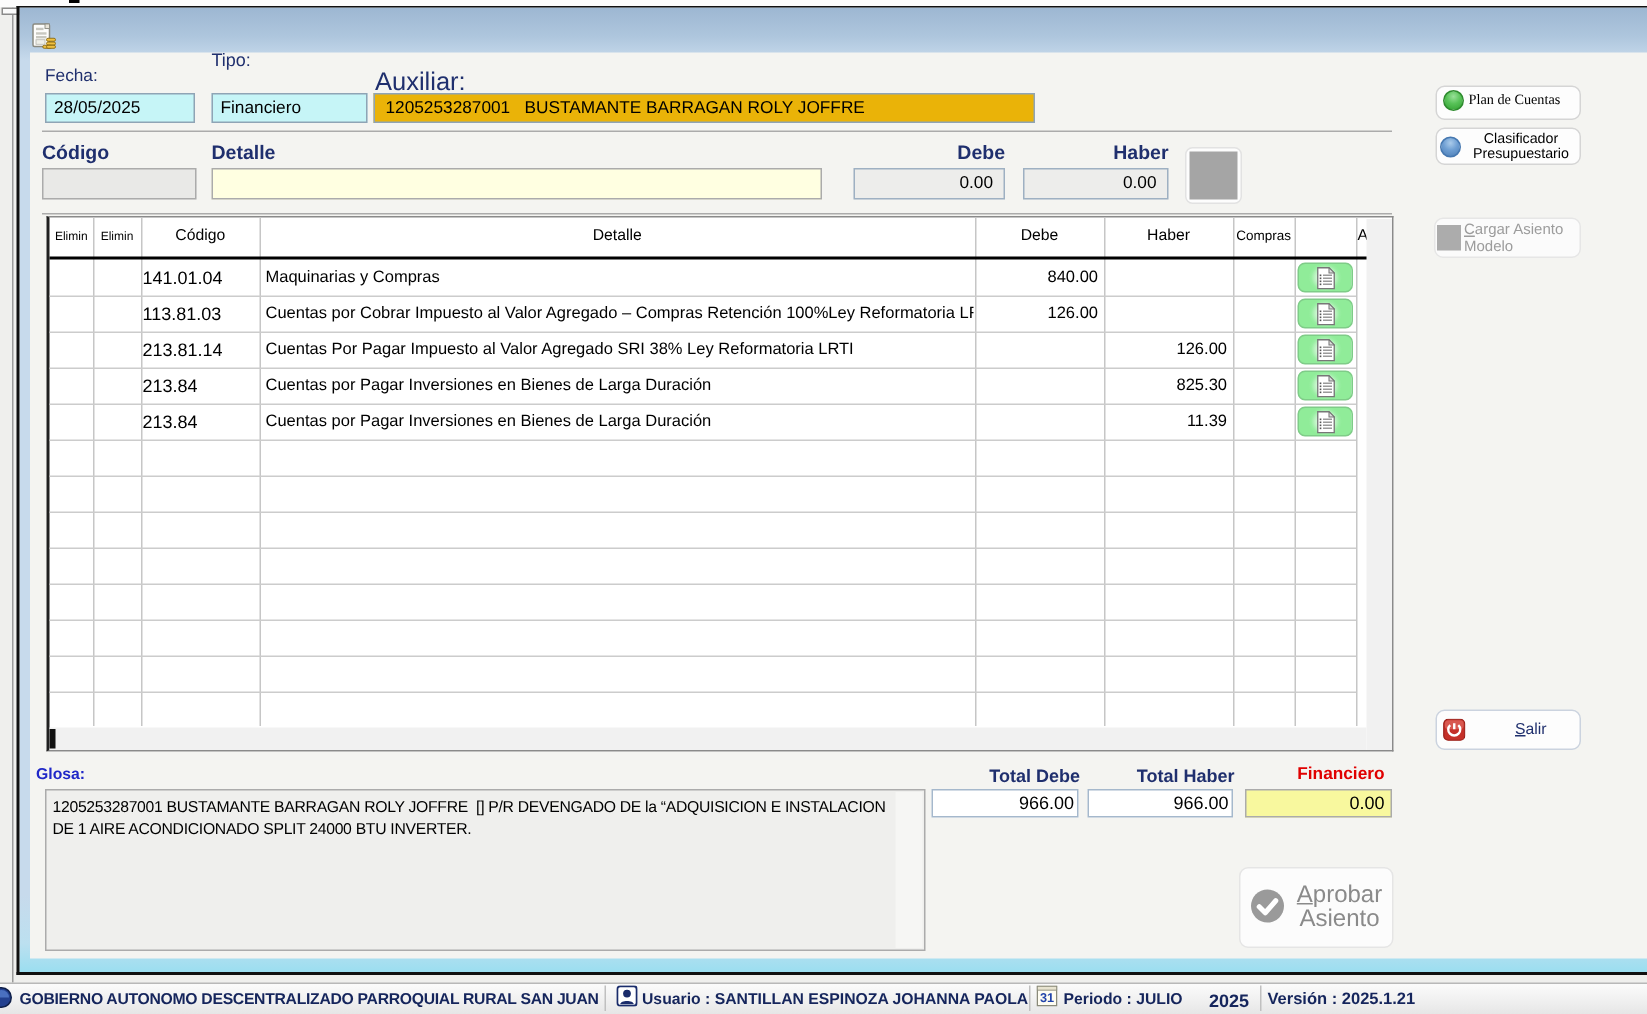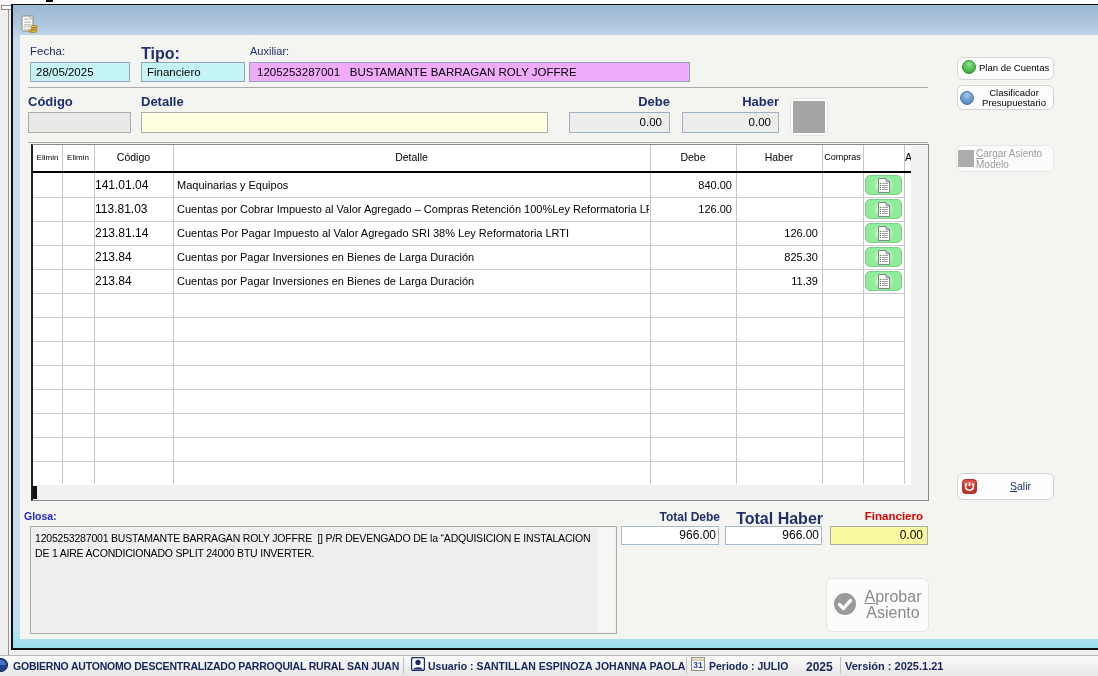--- a/index.html
+++ b/index.html
@@ -42,26 +42,26 @@
     <rect x="10" y="10.5" width="6" height="2" rx="1" fill="#F0C040"></rect>
     <rect x="10" y="13" width="6" height="2" rx="1" fill="#F0C040"></rect>
     <rect x="7.5" y="15.2" width="6" height="2" rx="1" fill="#F0C040"></rect>
     <rect x="10" y="15.2" width="6" height="2" rx="1" fill="#F0C040"></rect>
   </g>
 </svg>
 
 <div class="abs" style="left:20px;top:35px;width:1078px;height:604px;background:#F4F4F1;"></div>
 
 <div class="abs navy" style="left:30px;top:45px;font-size:11.5px;">Fecha:</div>
-<div class="abs navy" style="left:141px;top:45px;font-size:16px;font-weight:bold;">Tipo:</div>
-<div class="abs navy" style="left:250px;top:45px;font-size:11px;">Auxiliar:</div>
+<div class="abs navy" style="left:141px;top:33px;font-size:12px;">Tipo:</div>
+<div class="abs navy" style="left:250px;top:45px;font-size:17px;">Auxiliar:</div>
 
 <div class="abs" style="left:30px;top:62px;width:100px;height:20px;background:#C6F5F7;border:1px solid #8FA4B5;font-size:11.5px;color:#000;line-height:18px;padding-left:5px;">28/05/2025</div>
 <div class="abs" style="left:141px;top:62px;width:104px;height:20px;background:#C6F5F7;border:1px solid #8FA4B5;font-size:11.5px;color:#000;line-height:18px;padding-left:5px;">Financiero</div>
-<div class="abs" style="left:249px;top:62px;width:441px;height:20px;background:#f0abfc;border:1px solid #8FA4B5;font-size:11.5px;color:#000;line-height:18px;padding-left:7px;">1205253287001&nbsp;&nbsp;&nbsp;BUSTAMANTE BARRAGAN ROLY JOFFRE</div>
+<div class="abs" style="left:249px;top:62px;width:441px;height:20px;background:#eab308;border:1px solid #8FA4B5;font-size:11.5px;color:#000;line-height:18px;padding-left:7px;">1205253287001&nbsp;&nbsp;&nbsp;BUSTAMANTE BARRAGAN ROLY JOFFRE</div>
 
 <div class="abs" style="left:28px;top:87px;width:900px;height:1px;background:#ABABAB;"></div>
 
 <div class="abs navy b" style="left:28px;top:94px;font-size:13px;">Código</div>
 <div class="abs navy b" style="left:141px;top:94px;font-size:13px;">Detalle</div>
 <div class="abs navy b" style="left:569px;top:94px;width:101px;font-size:13px;text-align:right;">Debe</div>
 <div class="abs navy b" style="left:682px;top:94px;width:97px;font-size:13px;text-align:right;">Haber</div>
 
 <div class="abs" style="left:28px;top:112px;width:103px;height:21px;background:#E9E9E7;border:1px solid #ABABAB;"></div>
 <div class="abs" style="left:141px;top:112px;width:407px;height:21px;background:#FFFFE1;border:1px solid #ABABAB;"></div>
@@ -102,21 +102,21 @@
 <div class="abs hc" style="left:33px;width:29px;font-size:8px;">Elimin</div>
 <div class="abs hc" style="left:62px;width:32px;font-size:8px;">Elimin</div>
 <div class="abs hc" style="left:94px;width:79px;font-size:10.5px;">Código</div>
 <div class="abs hc" style="left:173px;width:477px;font-size:10.5px;">Detalle</div>
 <div class="abs hc" style="left:650px;width:86px;font-size:10.5px;">Debe</div>
 <div class="abs hc" style="left:736px;width:86px;font-size:10.5px;">Haber</div>
 <div class="abs hc" style="left:822px;width:41px;font-size:9px;">Compras</div>
 <div class="abs hc" style="left:863px;width:41px;font-size:10.5px;padding-left:42px;">Aux</div>
 
 <div class="abs cod" style="top:173px;">141.01.04</div>
-<div class="abs det" style="top:173px;">Maquinarias y Equipos</div>
+<div class="abs det" style="top:173px;">Maquinarias y Compras</div>
 <div class="abs num" style="left:650px;top:173px;">840.00</div>
 
 <div class="abs cod" style="top:197px;">113.81.03</div>
 <div class="abs det" style="top:197px;">Cuentas por Cobrar Impuesto al Valor Agregado – Compras Retención 100%Ley Reformatoria LRTI.</div>
 <div class="abs num" style="left:650px;top:197px;">126.00</div>
 
 <div class="abs cod" style="top:221px;">213.81.14</div>
 <div class="abs det" style="top:221px;">Cuentas Por Pagar Impuesto al Valor Agregado SRI 38% Ley Reformatoria LRTI</div>
 <div class="abs num" style="left:736px;top:221px;">126.00</div>
 
@@ -212,30 +212,30 @@
 <div class="abs" style="left:911px;top:146px;width:17px;height:354px;background:#F1F1F1;"></div>
 <div class="abs" style="left:33px;top:485px;width:878px;height:15px;background:#F1F1F1;"></div>
 <div class="abs" style="left:33px;top:486px;width:4px;height:13px;background:#111;"></div>
 
 <div class="abs b" style="left:24px;top:510px;font-size:10.5px;color:#2028C8;">Glosa:</div>
 <div class="abs" style="left:30px;top:526px;width:587px;height:108px;background:#EFEFED;border:1px solid #ABABAB;"></div>
 <div class="abs" style="left:597px;top:528px;width:18px;height:104px;background:#F6F6F4;"></div>
 <div class="abs" style="left:35px;top:531px;font-size:10.5px;letter-spacing:-0.2px;line-height:15px;color:#000;white-space:nowrap;">1205253287001 BUSTAMANTE BARRAGAN ROLY JOFFRE&nbsp; [] P/R DEVENGADO DE la “ADQUISICION E INSTALACION<br>DE 1 AIRE ACONDICIONADO SPLIT 24000 BTU INVERTER.</div>
 
 <div class="abs navy b" style="left:621px;top:510px;width:99px;font-size:12px;text-align:right;">Total Debe</div>
-<div class="abs navy b" style="left:725px;top:510px;width:98px;font-size:16px;text-align:right;">Total Haber</div>
+<div class="abs navy b" style="left:725px;top:510px;width:98px;font-size:12px;text-align:right;">Total Haber</div>
 <div class="abs b" style="left:830px;top:510px;width:93px;font-size:11.5px;text-align:right;color:#E00000;">Financiero</div>
 
 <div class="abs" style="left:621px;top:526px;width:98px;height:19px;background:#FFFFFF;border:1px solid #A5B8CC;font-size:12px;text-align:right;line-height:17px;padding-right:2px;">966.00</div>
 <div class="abs" style="left:725px;top:526px;width:97px;height:19px;background:#FFFFFF;border:1px solid #A5B8CC;font-size:12px;text-align:right;line-height:17px;padding-right:2px;">966.00</div>
 <div class="abs" style="left:830px;top:526px;width:98px;height:19px;background:#F8F89E;border:1px solid #ABABAB;font-size:12px;text-align:right;line-height:17px;padding-right:4px;">0.00</div>
 
 <div class="abs" style="left:957px;top:57px;width:97px;height:23px;background:#FDFDFD;border:1px solid #D5D5D5;border-radius:6px;"></div>
 <div class="abs" style="left:962px;top:60px;width:14px;height:14px;border-radius:50%;border:1px solid #2E8B2E;background:radial-gradient(circle at 50% 28%, #98E098 0%, #58C258 45%, #2F9F2F 100%);"></div>
-<div class="abs" style="left:979px;top:62px;font-size:9.5px;color:#000;">Plan de Cuentas</div>
+<div class="abs" style="left:979px;top:62px;font-size:9.5px;color:#000;font-family:Liberation Serif, serif;">Plan de Cuentas</div>
 
 <div class="abs" style="left:957px;top:85px;width:97px;height:25px;background:#FDFDFD;border:1px solid #D5D5D5;border-radius:6px;"></div>
 <div class="abs" style="left:960px;top:91px;width:14px;height:14px;border-radius:50%;border:1px solid #4678B0;background:radial-gradient(circle at 50% 28%, #AACBEA 0%, #6F9FD3 45%, #4A7CB4 100%);"></div>
 <div class="abs" style="left:975px;top:88px;width:78px;font-size:9.5px;line-height:10px;color:#000;text-align:center;">Clasificador<br>Presupuestario</div>
 
 <div class="abs" style="left:956px;top:145px;width:98px;height:27px;background:#FBFBFB;border:1px solid #E6E6E6;border-radius:6px;"></div>
 <div class="abs" style="left:958px;top:150px;width:16px;height:17px;background:#ACACAC;"></div>
 <div class="abs" style="left:976px;top:149px;width:76px;font-size:10px;line-height:10.5px;color:#9C9C9C;text-align:left;"><span style="text-decoration:underline;">C</span>argar Asiento<br>Modelo</div>
 
 <div class="abs" style="left:957px;top:473px;width:97px;height:27px;background:#FDFDFD;border:1px solid #CBD3DF;border-radius:6px;"></div>

